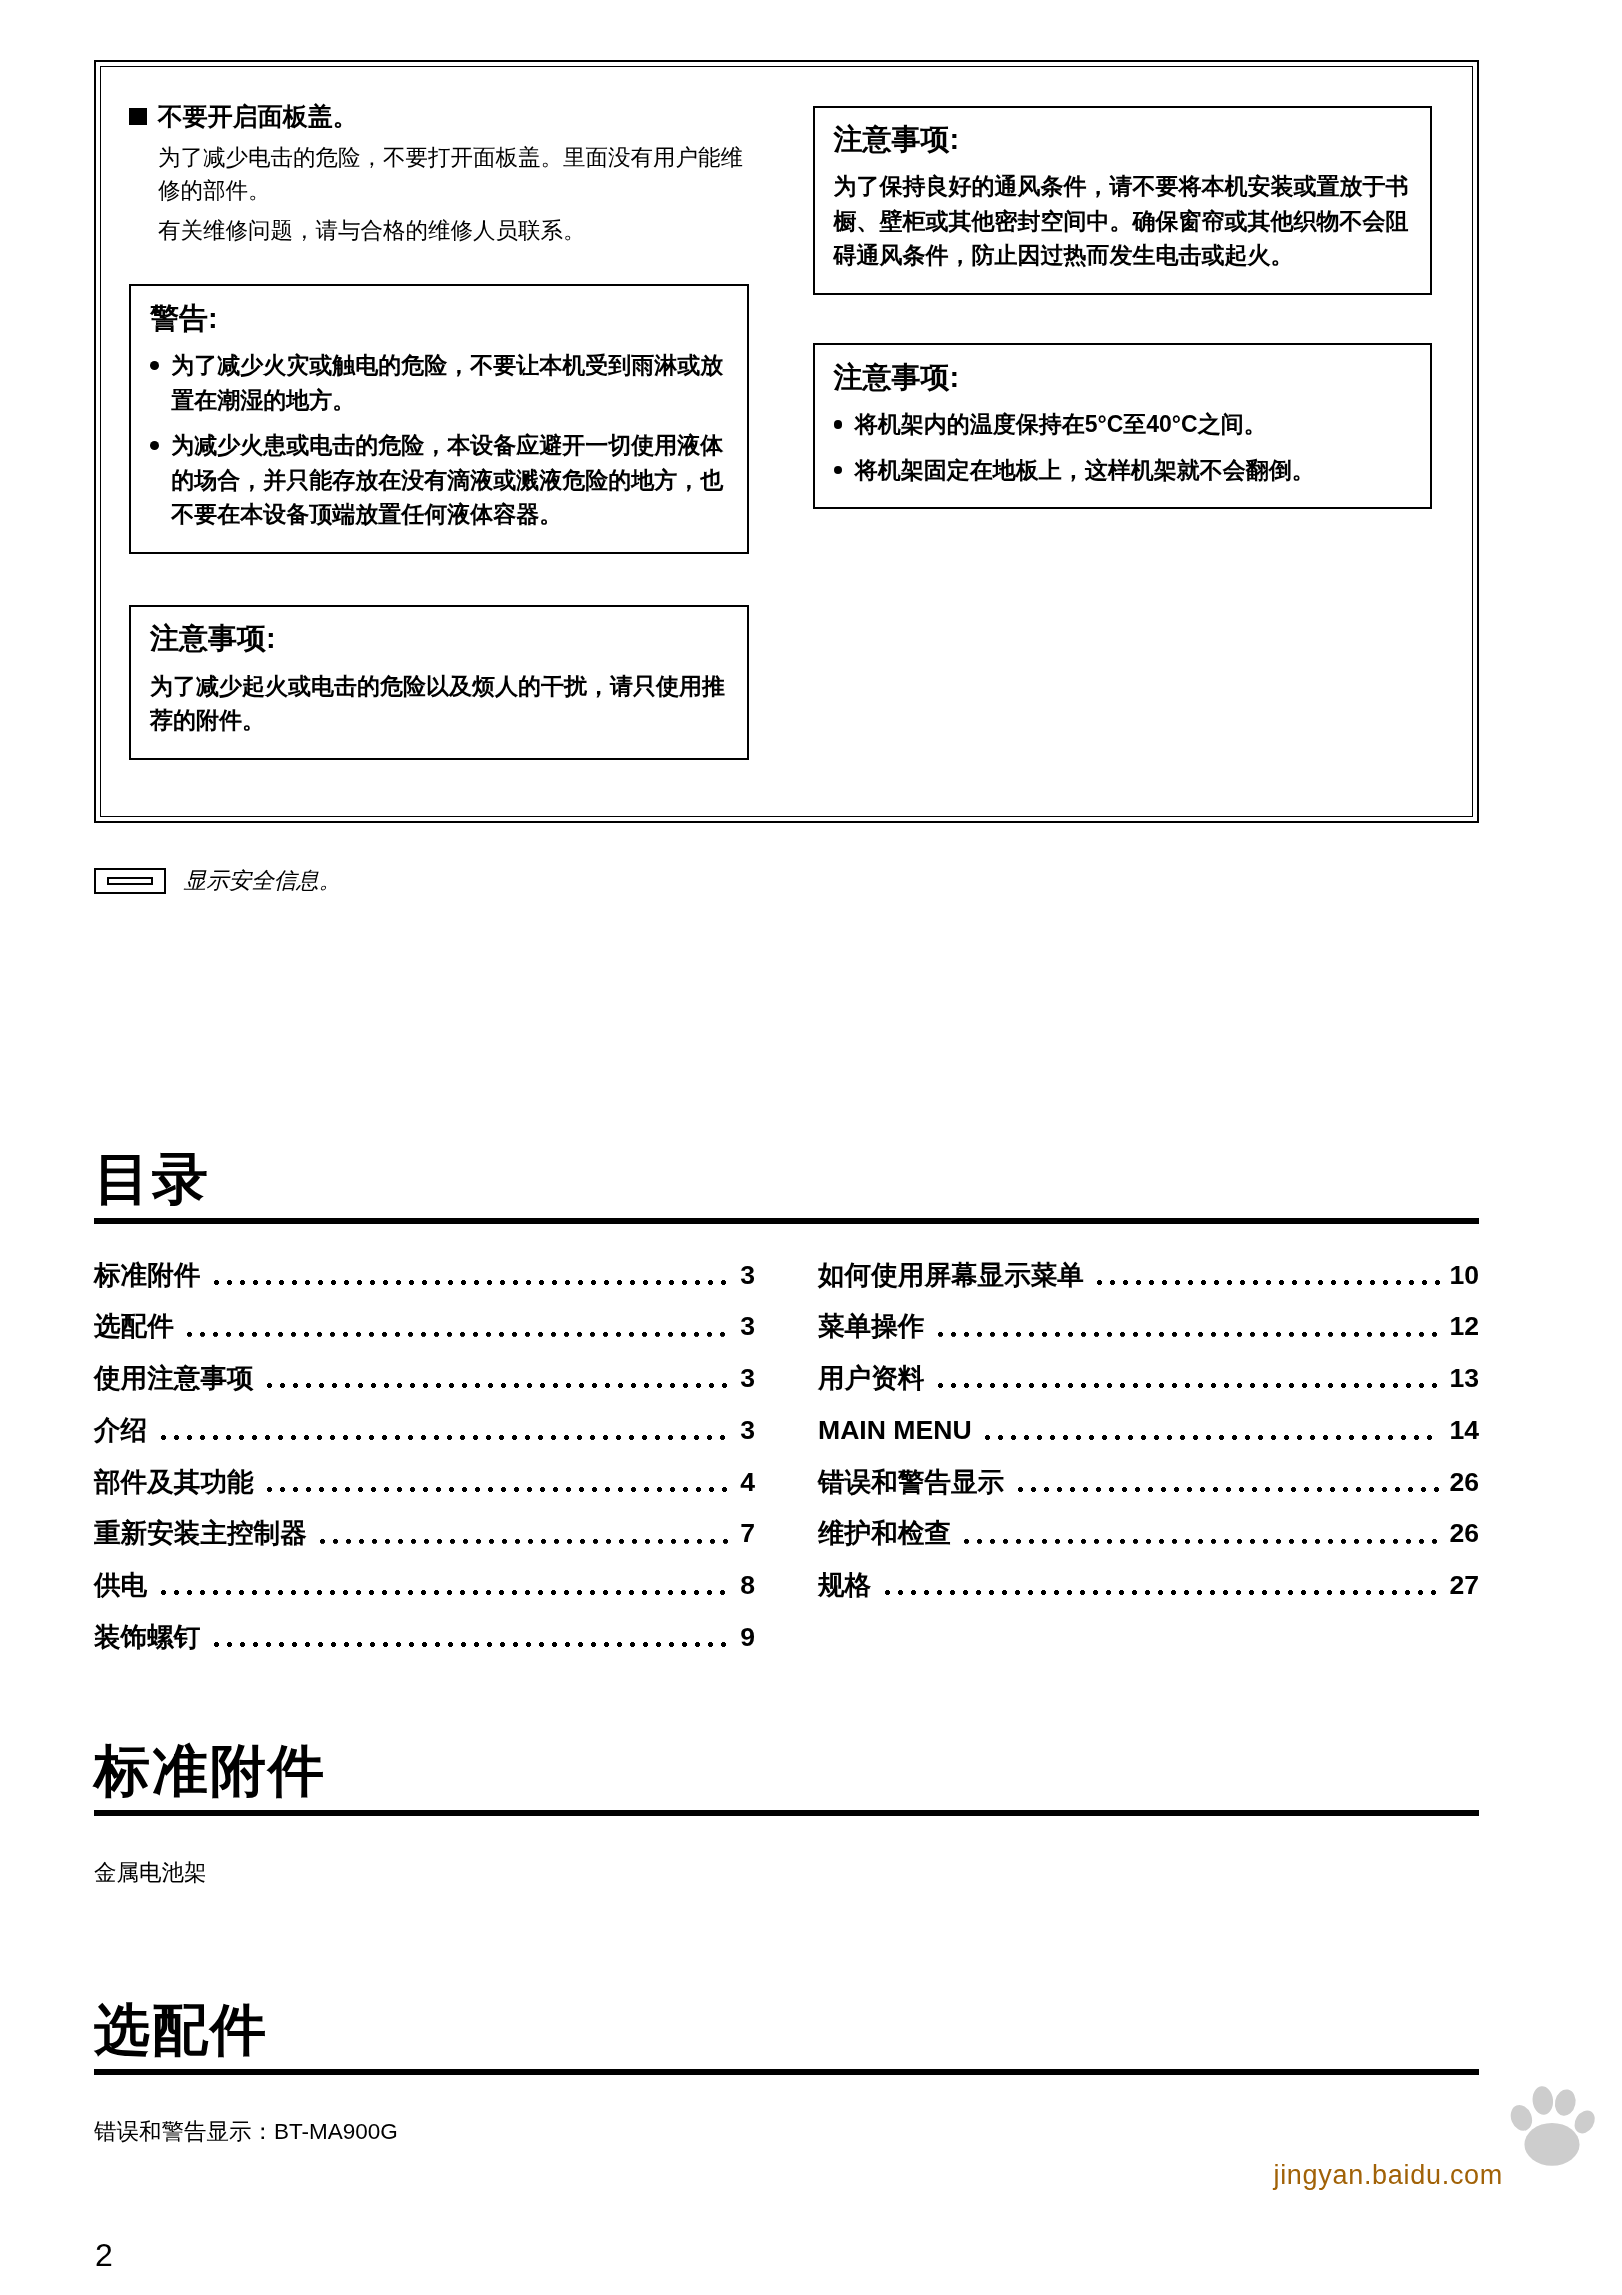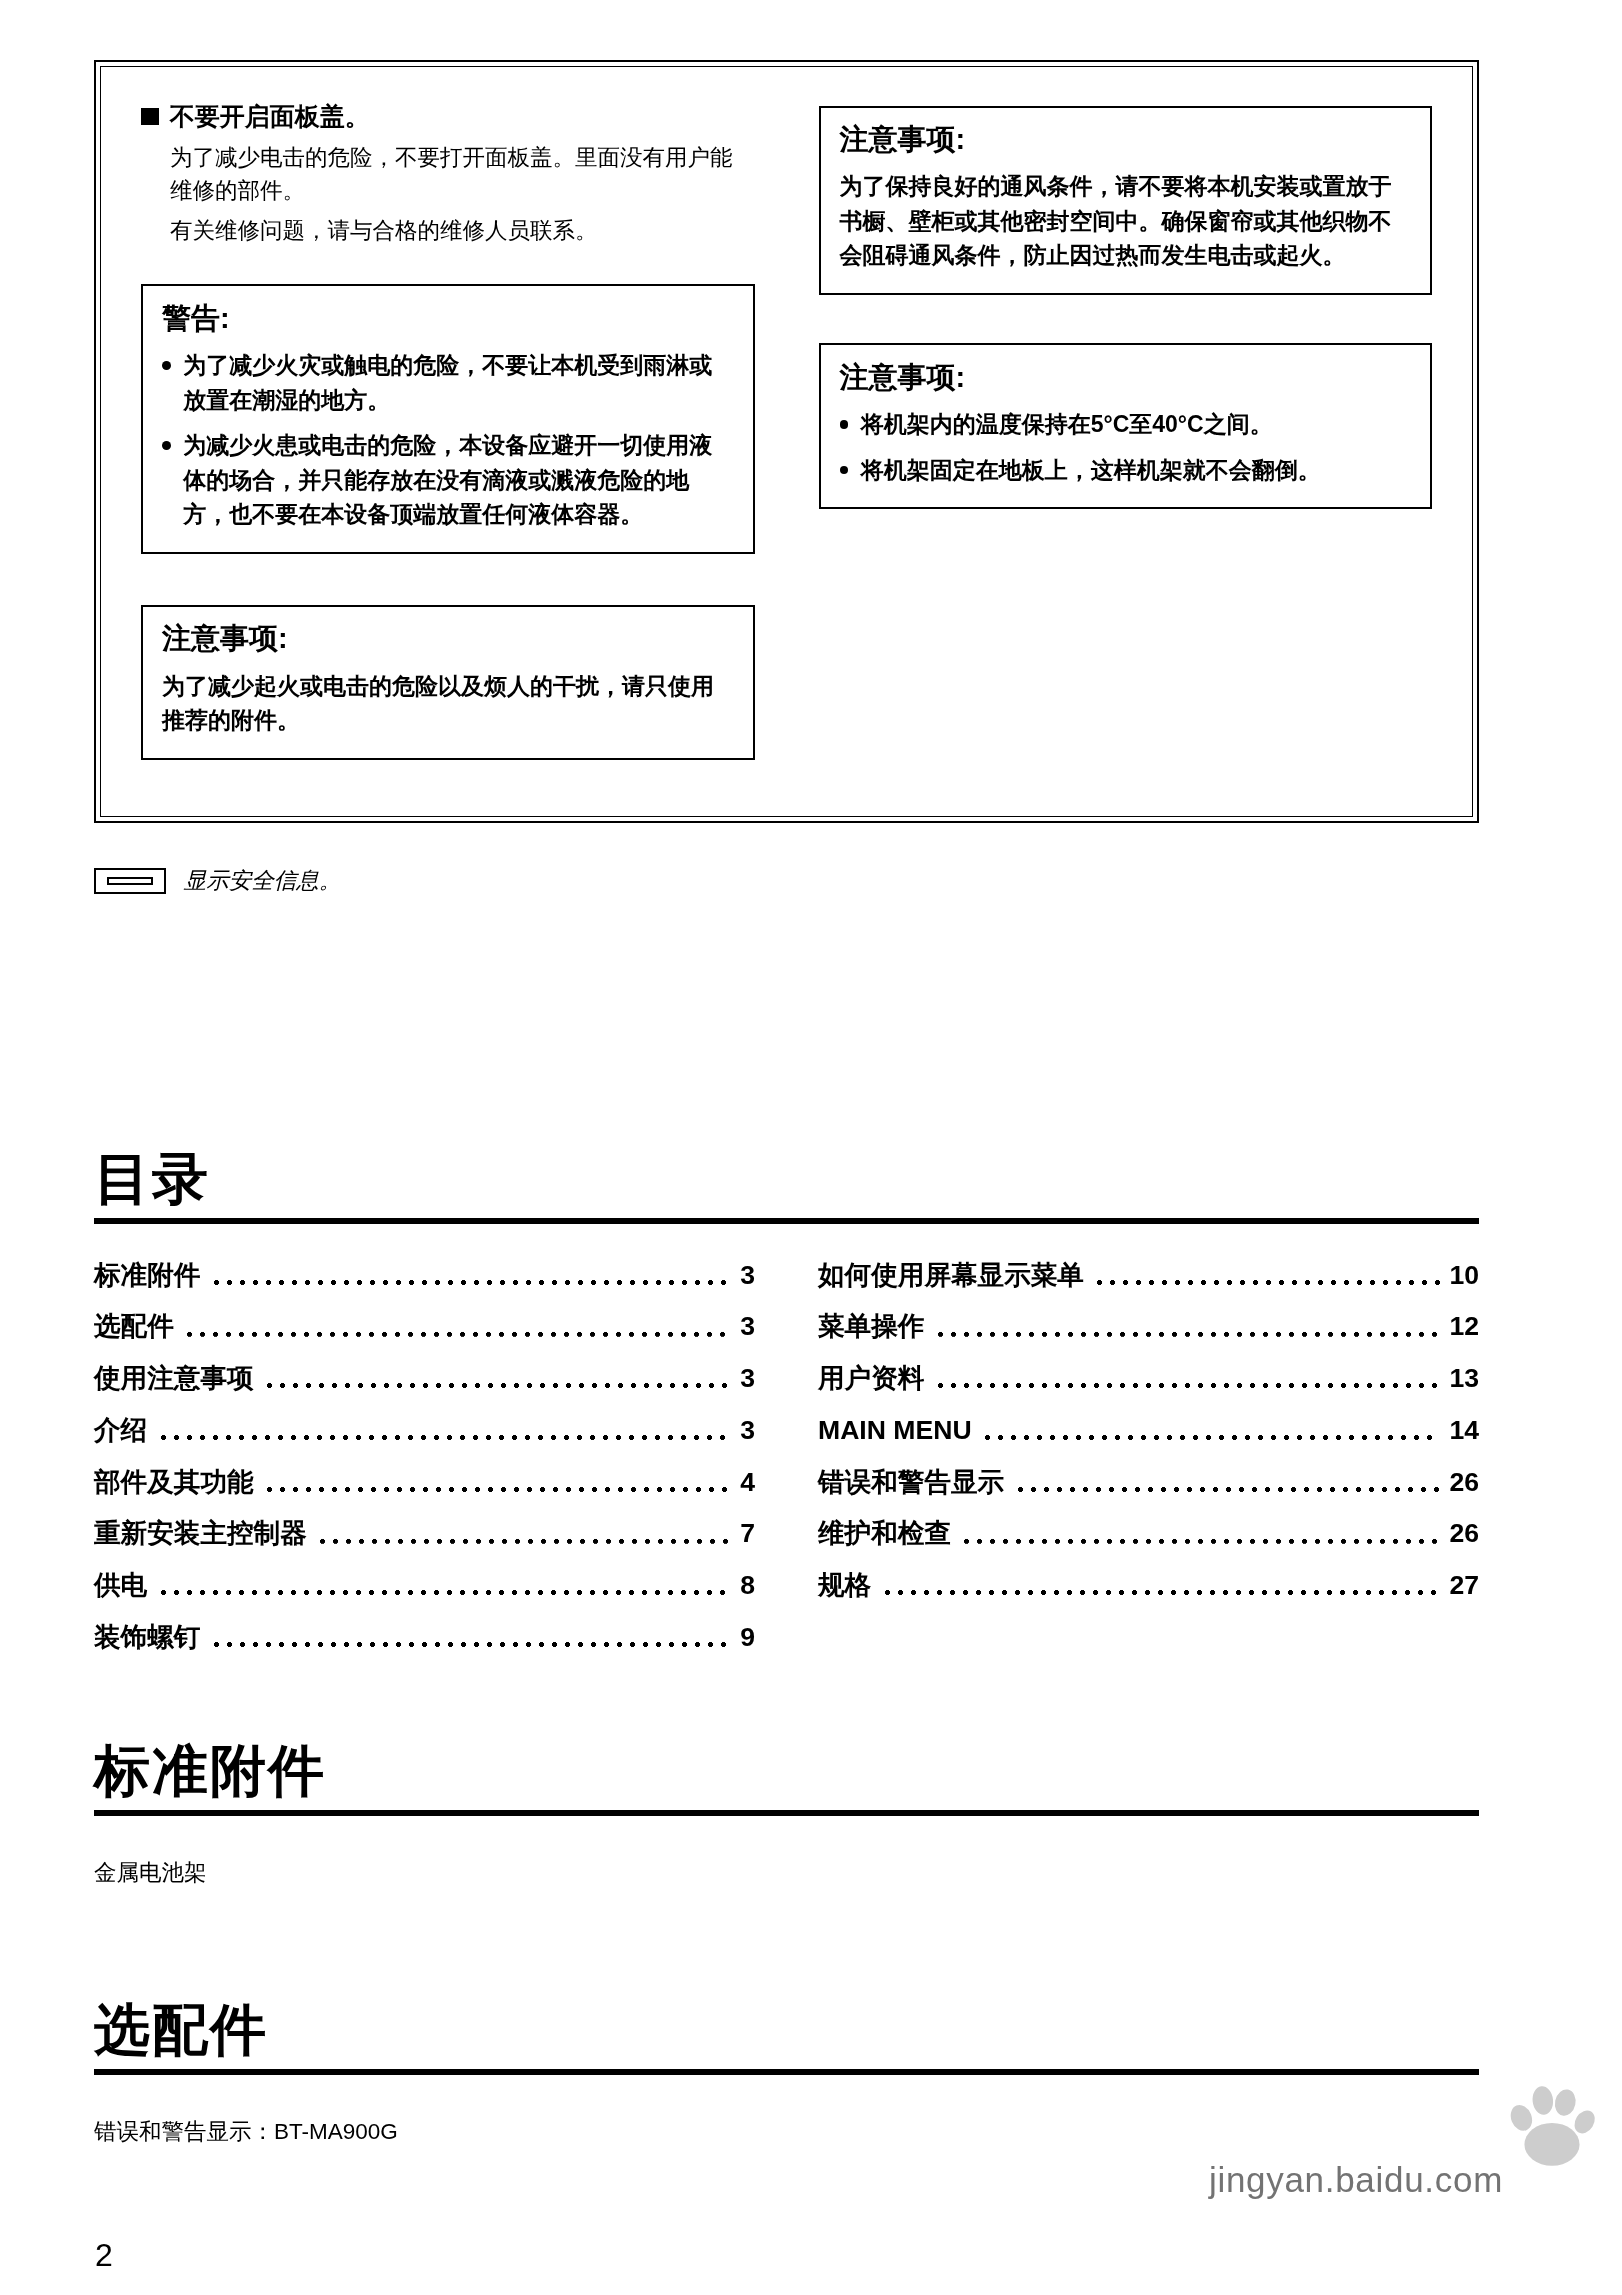--- a/index.html
+++ b/index.html
@@ -23,21 +23,21 @@
   
   .safety-box {
     border: 2.7px solid #000;
     padding: 4.1px;
     height: 763px;
     overflow: hidden;
   }
   .safety-inner {
     border: 1.4px solid #000;
     height: 100%;
-    padding: 33px 40px 37px 40px;
+    padding: 33px 40px 37px 28px;
     display: flex;
     gap: 64px;
   }
   .col { flex: 1; min-width: 0; }
 
   .panel-heading {
     display: flex;
     align-items: flex-start;
     gap: 11px;
     font-size: 25px;
@@ -121,21 +121,21 @@
   
   .watermark {
     position: absolute;
     right: 119px;
     top: 2154px;
     text-align: right;
   }
   .wm-line { white-space: nowrap; }
   .wm-brand { font-size: 56px; font-weight: bold; color: #c5c5c5; letter-spacing: 1.4px; }
   .wm-suffix { font-size: 57px; font-weight: bold; color: #cbcbcb; margin-left: 6.8px; }
-  .wm-url { font-size: 35px; color: #737373; margin-top: 5.5px; letter-spacing: 0.7px; }
+  .wm-url { font-size: 27px; color: #a16207; margin-top: 5.5px; letter-spacing: 0.7px; }
   .paw { position: absolute; right: 19px; top: 2073px; }
 </style>
 </head>
 <body>
 
 <div class="page">
   <div class="content">
 
     <div class="safety-box">
       <div class="safety-inner">

